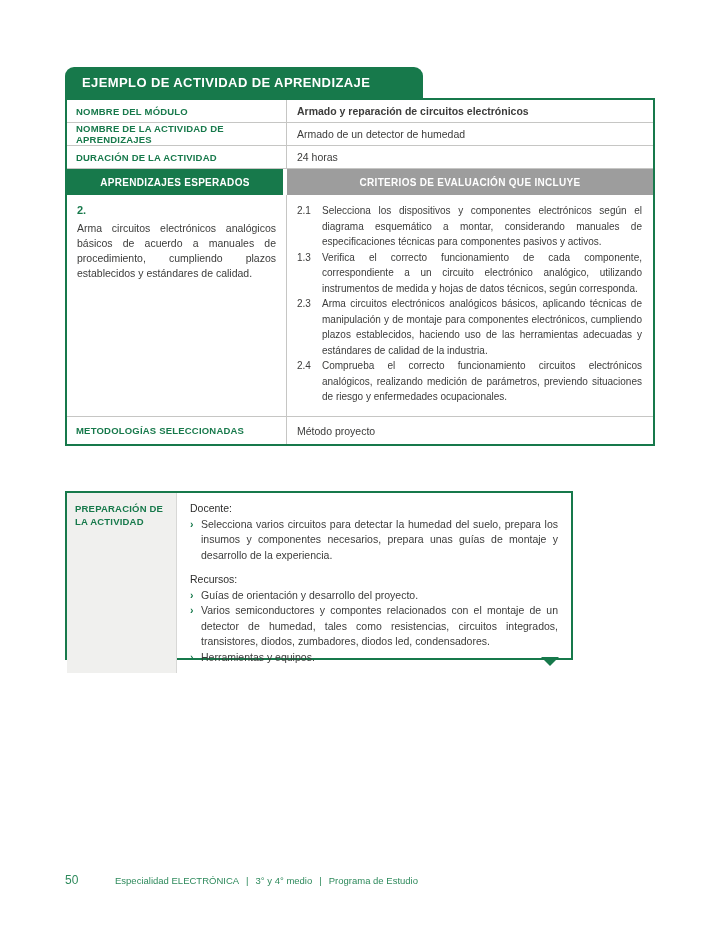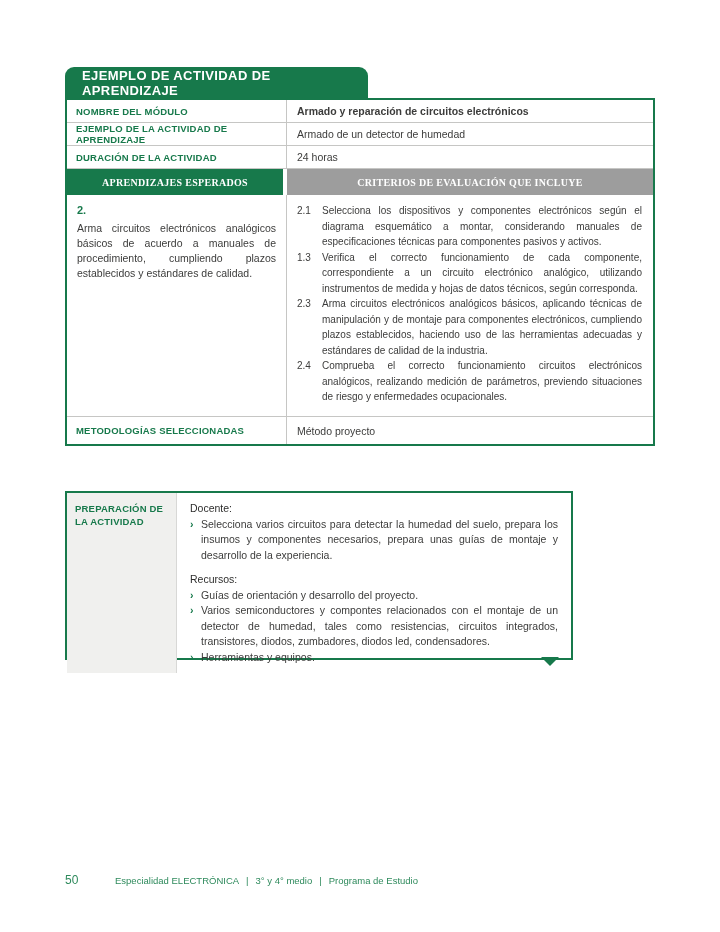--- a/index.html
+++ b/index.html
@@ -14,21 +14,21 @@
   html,body{background:#ffffff;}
   body{
     width:720px;height:932px;position:relative;
     font-family:"Liberation Sans", sans-serif;
     color:var(--body-text);
   }
   .page{position:absolute;inset:0;background:#fff;}
 
   
   .badge{
-    position:absolute;left:65px;top:67px;width:303px;height:31px;
+    position:absolute;left:65px;top:67px;width:358px;height:31px;
     background:var(--green);color:#fff;
     border-radius:9px 9px 0 0;
     display:flex;align-items:center;padding-left:17px;
     font-weight:bold;font-size:13px;letter-spacing:.4px;
   }
 
   
   .main-table{
     position:absolute;left:65px;top:98px;width:590px;
     border:2px solid var(--green);background:#fff;
@@ -43,21 +43,21 @@
     border-right:1px solid var(--border-gray);
   }
   .info-value{
     font-size:10.5px;display:flex;align-items:center;padding:0 10px;
   }
   .info-value.bold{font-weight:bold;}
 
   .header-row{display:grid;grid-template-columns:220px 1fr;height:26px;}
   .hdr{
     color:#fff;font-weight:bold;font-size:10px;letter-spacing:.3px;
-    display:flex;align-items:center;justify-content:center;text-align:center;font-family:Liberation Serif, serif;
+    display:flex;align-items:center;justify-content:center;text-align:center;
   }
   .hdr.green{background:var(--green);border-right:4px solid #fff;}
   .hdr.gray{background:var(--gray-header);}
 
   .body-row{
     display:grid;grid-template-columns:220px 1fr;
     min-height:222px;border-bottom:1px solid var(--border-gray);
   }
   .expected-cell{
     padding:8px 10px 8px 10px;border-right:1px solid var(--border-gray);
@@ -121,21 +121,21 @@
   </div>
 
   <div class="main-table">
 
     <div class="info-row">
       <div class="info-label">NOMBRE DEL MÓDULO</div>
       <div class="info-value bold">Armado y reparación de circuitos electrónicos</div>
     </div>
 
     <div class="info-row">
-      <div class="info-label">EJEMPLO DE LA ACTIVIDAD DE APRENDIZAJE</div>
+      <div class="info-label">NOMBRE DE LA ACTIVIDAD DE APRENDIZAJES</div>
       <div class="info-value">Armado de un detector de humedad</div>
     </div>
 
     <div class="info-row">
       <div class="info-label">DURACIÓN DE LA ACTIVIDAD</div>
       <div class="info-value">24 horas</div>
     </div>
 
     <div class="header-row">
       <div class="hdr green">APRENDIZAJES ESPERADOS</div>

